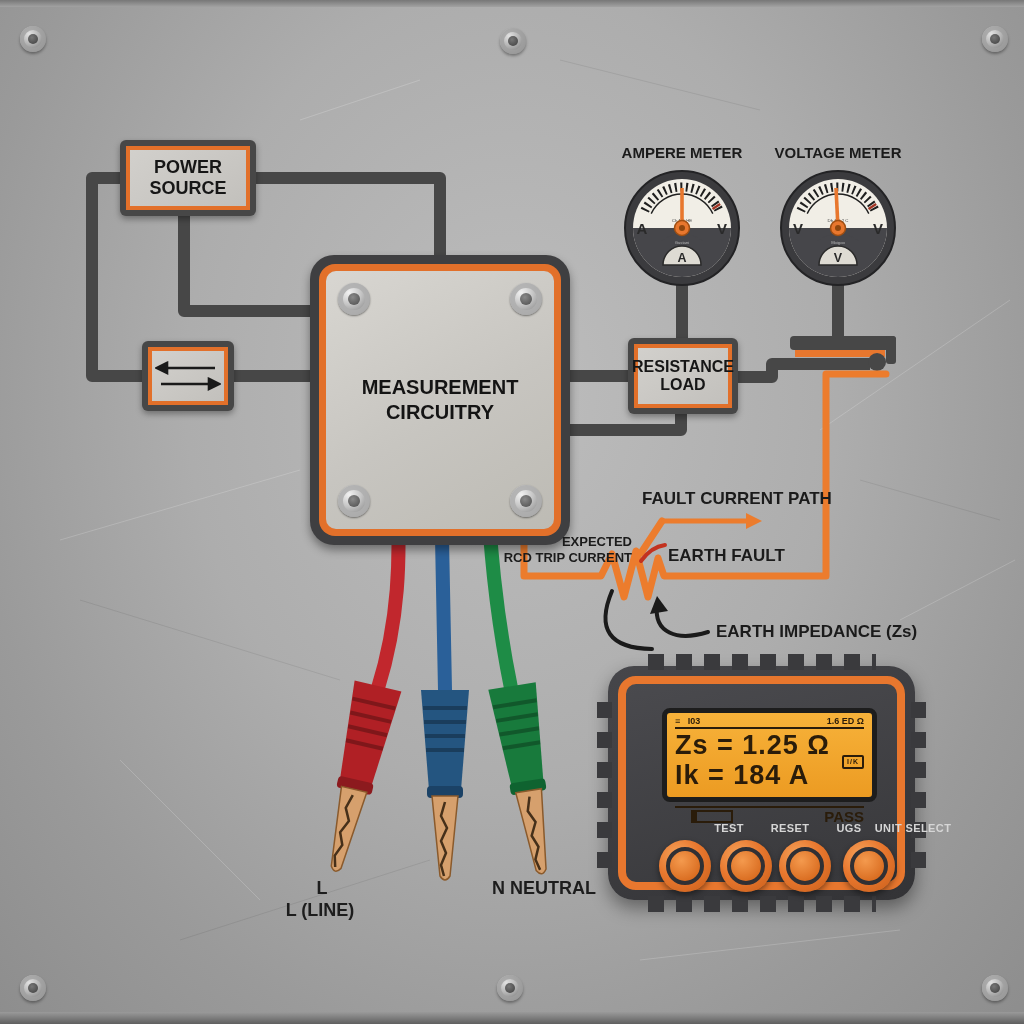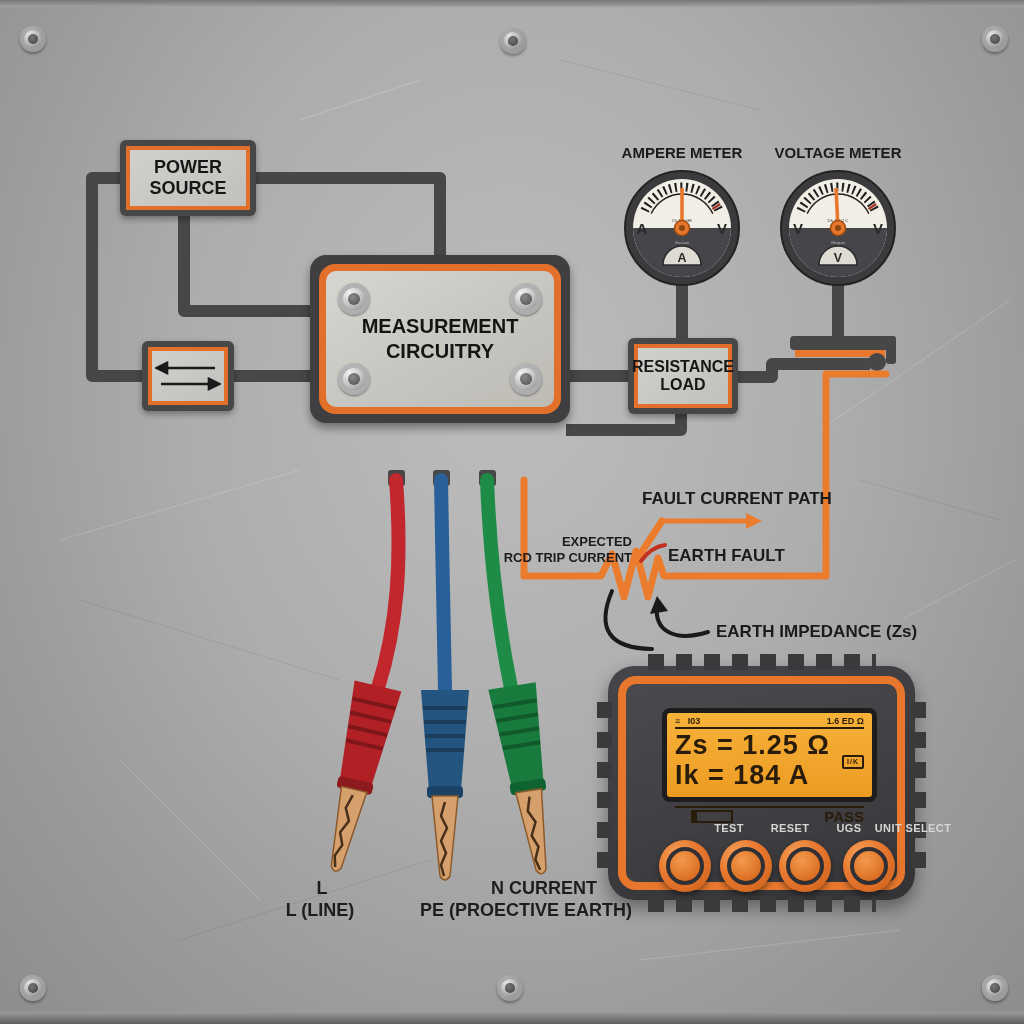--- a/index.html
+++ b/index.html
@@ -19,22 +19,22 @@
   .title{position:absolute;left:0;top:20px;width:1024px;text-align:center;z-index:2;
     font-size:30px;font-weight:bold;letter-spacing:2px;color:#c9c9c9;
     text-shadow:0 2px 2px rgba(55,55,55,.6), 0 -1px 0 rgba(255,255,255,.75);}
   
   .cbox{position:absolute;z-index:2;background:#474747;border-radius:6px;
     box-shadow:0 3px 6px rgba(0,0,0,.35);padding:6px;box-sizing:border-box;}
   .cbox .inner{width:100%;height:100%;border:4px solid #e2702a;background:
     linear-gradient(145deg,#d2d0cc,#c2c0bc);display:flex;align-items:center;justify-content:center;
     text-align:center;font-weight:bold;color:#161616;box-sizing:border-box;}
   
-  .mbox{position:absolute;z-index:2;left:310px;top:255px;width:260px;height:168px;background:#3f3f41;
-    border-radius:16px;box-shadow:0 5px 10px rgba(0,0,0,.4);padding:9px;box-sizing:border-box;}
+  .mbox{position:absolute;z-index:2;left:310px;top:255px;width:260px;height:290px;background:#3f3f41;
+    border-radius:24px;box-shadow:0 5px 10px rgba(0,0,0,.4);padding:9px;box-sizing:border-box;}
   .mbox .orange{width:100%;height:100%;background:#e2702a;border-radius:16px;padding:7px;box-sizing:border-box;}
   .mbox .plate{position:relative;width:100%;height:100%;border-radius:10px;
     background:linear-gradient(150deg,#d8d6d1 0%,#c7c5c0 55%,#bdbbb4 100%);
     display:flex;align-items:center;justify-content:center;text-align:center;
     font-weight:bold;font-size:20px;color:#141414;line-height:1.25;}
   .plate-screw{position:absolute;width:32px;height:32px;border-radius:50%;
     background:radial-gradient(circle at 35% 30%, #f2f2f2 0%, #c4c4c4 40%, #8f8f8f 75%, #7a7a7a 100%);
     box-shadow:0 1px 2px rgba(0,0,0,.45), inset 0 0 0 5px rgba(175,175,175,.9);}
   .plate-screw::after{content:"";position:absolute;left:10px;top:10px;width:12px;height:12px;border-radius:50%;
     background:radial-gradient(circle at 40% 35%, #8a8a8a, #4c4c4c);}
@@ -253,22 +253,21 @@
   <div class="ann" style="left:642px;top:489px;font-size:17px;">FAULT CURRENT PATH</div>
   <div class="ann" style="left:480px;top:534px;width:152px;text-align:right;font-size:13px;line-height:1.25;">
     <div>EXPECTED</div>
     <div>RCD TRIP CURRENT</div>
   </div>
   <div class="ann" style="left:668px;top:546px;font-size:17px;">EARTH FAULT</div>
   <div class="ann" style="left:716px;top:622px;font-size:17px;">EARTH IMPEDANCE (Zs)</div>
 
   <div class="lead-label" style="left:322px;top:878px;font-size:18px;">L</div>
   <div class="lead-label" style="left:320px;top:900px;font-size:18px;">L (LINE)</div>
-  <div class="lead-label" style="left:544px;top:878px;font-size:18px;">N CURRENT</div>
-  <div class="lead-label" style="left:526px;top:900px;font-size:18px;">PE (PROECTIVE EARTH)</div>
+  <div class="lead-label" style="left:544px;top:878px;font-size:18px;">N NEUTRAL</div>
 
   <div class="device">
     <div class="teeth-h" style="left:40px;top:-12px;width:228px;"></div>
     <div class="teeth-h" style="left:40px;bottom:-12px;width:228px;"></div>
     <div class="teeth-v" style="left:-11px;top:36px;height:166px;"></div>
     <div class="teeth-v" style="right:-11px;top:36px;height:166px;"></div>
     <div class="frame">
       <div class="lcd">
         <div class="lcd-status">
           <span>

